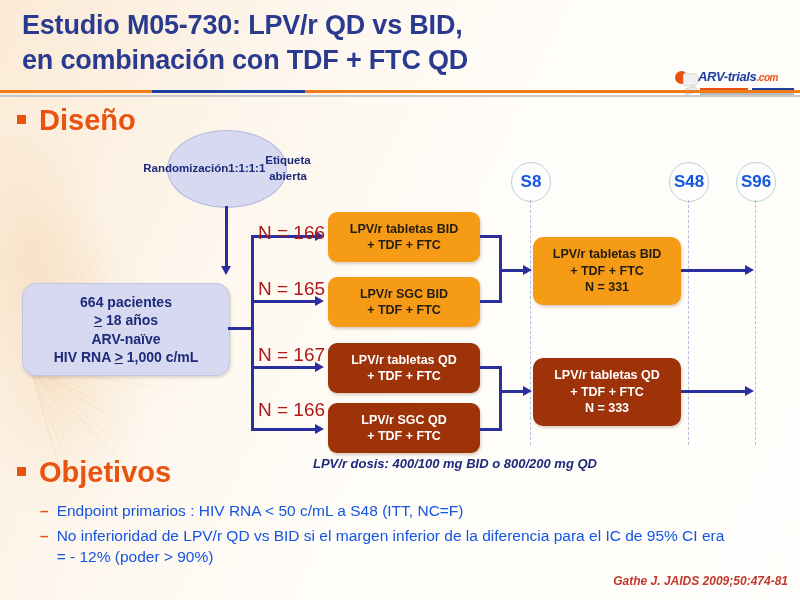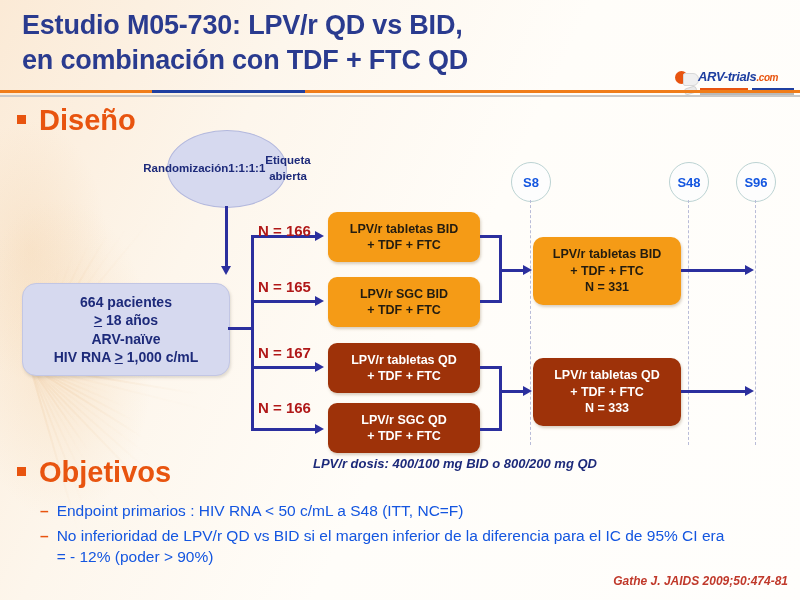--- a/index.html
+++ b/index.html
@@ -74,31 +74,31 @@
   .pool{position:absolute;width:148px;height:68px;border-radius:10px;
     display:flex;flex-direction:column;align-items:center;justify-content:center;
     font-size:12.5px;font-weight:bold;line-height:1.34;text-align:center;
     box-shadow:1px 2px 3px rgba(120,90,50,.28);}
   .pool.bid{background:#f59b16;color:#231c10;}
   .pool.qd{background:#9e3209;color:#ffffff;}
   #pool0{left:533px;top:237px;}
   #pool1{left:533px;top:358px;}
 
   
-  .nlab{position:absolute;font-size:15px;font-weight:bold;color:#b01818;}
+  .nlab{position:absolute;font-size:19px;font-weight:normal;color:#b01818;}
   #n0{left:258px;top:222px;}
   #n1{left:258px;top:278px;}
   #n2{left:258px;top:344px;}
   #n3{left:258px;top:399px;}
 
   
   .tp{position:absolute;width:38px;height:38px;border-radius:50%;
     background:#fdfdfd;border:1.5px solid #bcd3d3;
     display:flex;align-items:center;justify-content:center;
-    font-size:13px;font-weight:bold;color:#1456e0;}
+    font-size:17px;font-weight:bold;color:#1456e0;}
   #tp0{left:511px;top:162px;}
   #tp1{left:669px;top:162px;}
   #tp2{left:736px;top:162px;}
   .vline{position:absolute;width:0;border-left:1.5px dashed #b9bcd8;}
   #vl0{left:530px;top:200px;height:245px;}
   #vl1{left:688px;top:200px;height:245px;}
   #vl2{left:755px;top:200px;height:245px;}
 
   
   .ln{position:absolute;background:#2b2f9e;}

